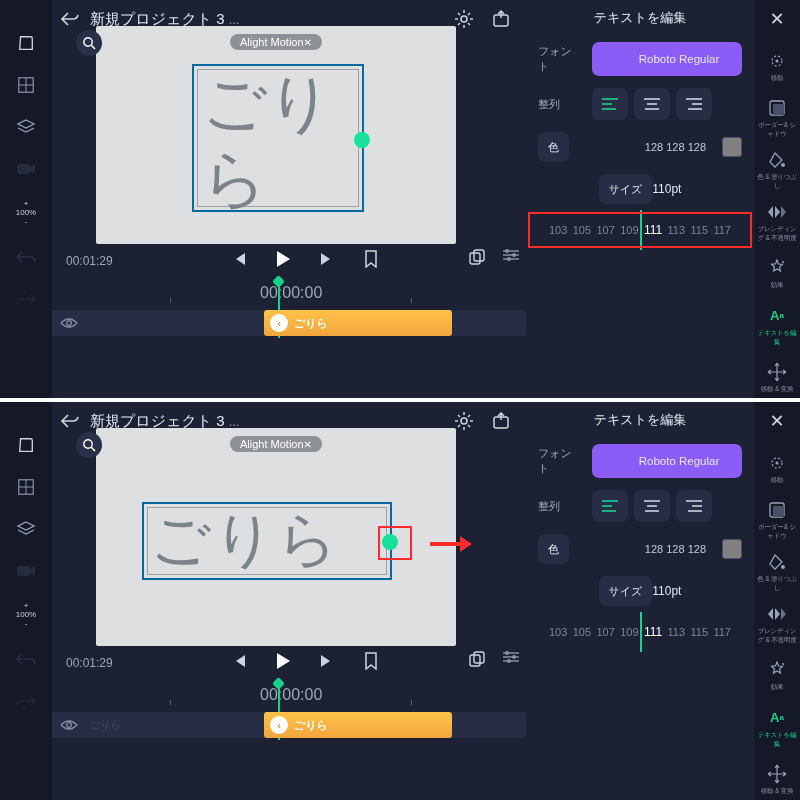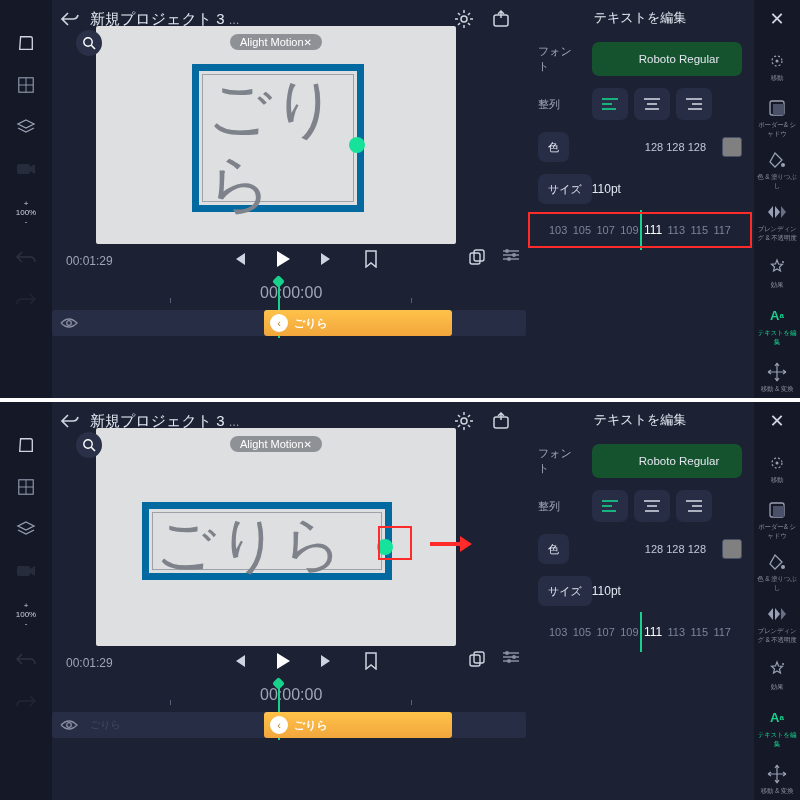--- a/index.html
+++ b/index.html
@@ -28,38 +28,38 @@
   .rt-label { font-size: 6.5px; color: #8a8fa1; text-align: center; letter-spacing: -0.2px; }
   .rt-active .rt-icon { color: #17d28c; }
   .rt-active .rt-label { color: #17d28c; }
   .close-x { width: 24px; height: 24px; display: flex; align-items: center; justify-content: center; color: #cfd3df; font-size: 18px; margin-bottom: 6px; }
 
   
   .canvas-wrap { position: absolute; left: 96px; top: 26px; width: 360px; height: 218px; background: #dedfe0; border-radius: 2px; }
   .zoom-btn { position: absolute; left: 76px; top: 30px; width: 26px; height: 26px; border-radius: 50%; background: #2a3047; display: flex; align-items: center; justify-content: center; color: #fff; font-size: 12px; }
   .watermark { position: absolute; top: 8px; left: 50%; transform: translateX(-50%); background: #8e9196; color: #fff; font-size: 11px; padding: 2px 10px; border-radius: 10px; display: flex; align-items: center; }
   .watermark .wx { font-size: 10px; }
-  .text-box { position: absolute; border: 7px solid #0369a1; }
+  .text-box { position: absolute; border: 2px solid #0369a1; }
   .text-box .inner { position: absolute; inset: 3px; border: 1px solid #9ea1a8; }
   .tb-text { position: absolute; color: #7e828b; font-weight: 400; }
   .handle { position: absolute; width: 16px; height: 16px; border-radius: 50%; background: #17e29c; }
 
   
   .panel { position: absolute; right: 46px; top: 0; width: 228px; height: 100%; background: #1c2233; }
   .panel-title { height: 36px; display: flex; align-items: center; justify-content: center; color: #e4e7f2; font-size: 13px; }
   .prop-row { display: flex; align-items: center; padding: 6px 12px; gap: 10px; font-size: 11px; }
   .prop-label { color: #a0a5b8; width: 44px; }
-  .font-btn { flex: 1; background: #14532d; border-radius: 7px; height: 34px; display: flex; align-items: center; justify-content: center; color: #e4e7f2; font-size: 11.5px; padding-left: 24px; }
+  .font-btn { flex: 1; background: #8b5cf6; border-radius: 7px; height: 34px; display: flex; align-items: center; justify-content: center; color: #e4e7f2; font-size: 11.5px; padding-left: 24px; }
   .color-btn { background: #262d44; border-radius: 7px; height: 30px; padding: 0 10px; display: flex; align-items: center; justify-content: center; gap: 4px; color: #e4e7f2; font-size: 11px; }
   .color-val { color: #c3c8da; }
   .swatch { width: 20px; height: 20px; border-radius: 3px; background: #808080; border: 1px solid #4a5068; margin-left: 6px; }
   .align-group { display: flex; gap: 6px; }
   .align-btn { width: 36px; height: 32px; border-radius: 7px; background: #262d44; display: flex; align-items: center; justify-content: center; }
   .align-active svg { stroke: #17d28c; }
-  .size-row { display: flex; align-items: center; justify-content: flex-start; padding: 6px 12px 4px 12px; }
+  .size-row { display: flex; align-items: center; justify-content: center; padding: 6px 12px 4px 12px; }
   .size-val { color: #e4e7f2; font-size: 12px; }
   .ruler { position: relative; height: 44px; margin: 2px 0 0 0; }
   .ruler-inner { position: absolute; left: 2px; right: 2px; top: 6px; height: 28px; display: flex; align-items: center; justify-content: space-between; padding: 0 21px; overflow: hidden; }
   .tick { font-size: 11px; color: #7e849a; flex: none; }
   .tick.active { color: #fff; font-size: 12px; }
   .ruler-line { position: absolute; left: 50%; top: 0; width: 2px; height: 40px; background: #17d28c; }
   .ruler-hl { position: absolute; left: 2px; right: 2px; top: 2px; height: 36px; border: 2px solid #ff2a2a; pointer-events: none; }
   .annotation { position: absolute; color: #ff2a2a; font-weight: 700; font-size: 18px; letter-spacing: 1px; }
 
   

